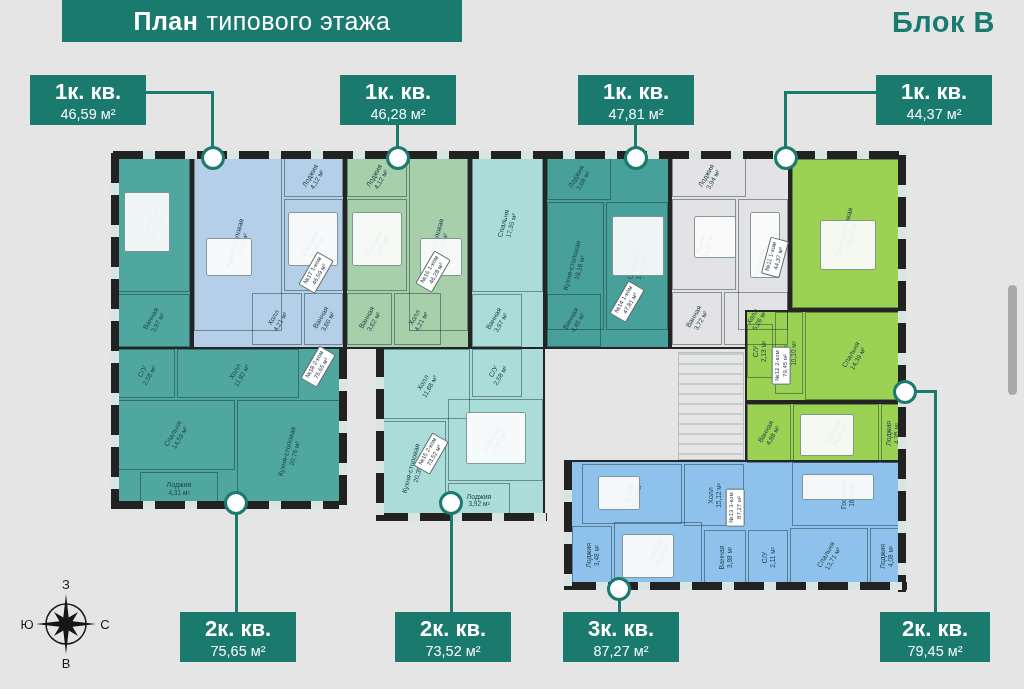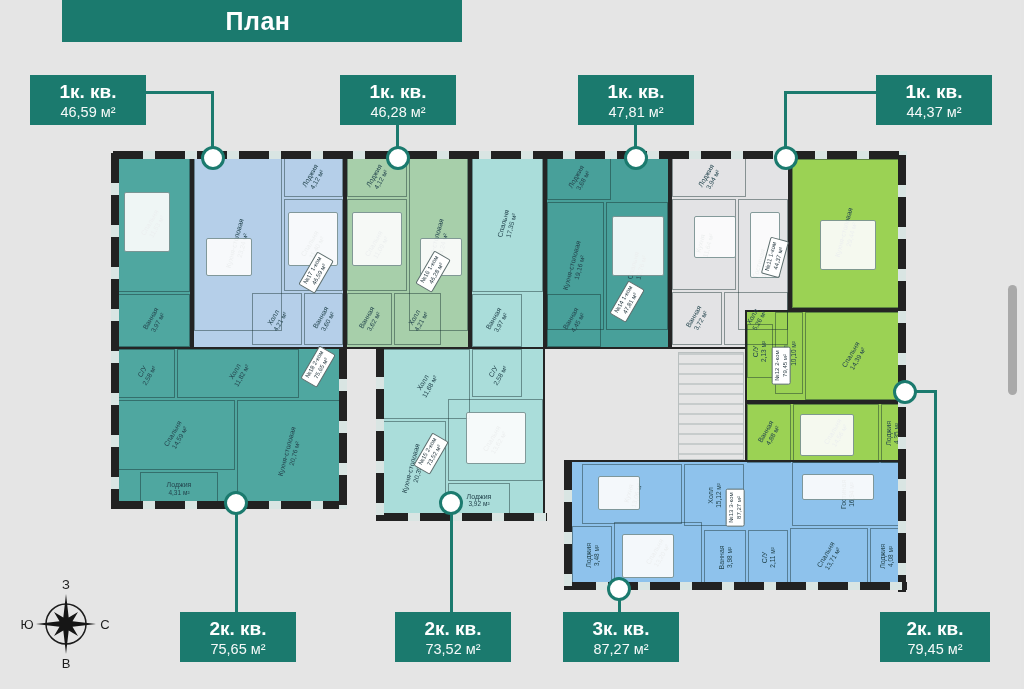--- a/index.html
+++ b/index.html
@@ -7,21 +7,21 @@
          font-family:Liberation Sans, sans-serif;}
   
   .banner{position:absolute;left:62px;top:0;width:400px;height:42px;background:#1b7a6e;
           color:#fff;display:flex;align-items:center;justify-content:center;font-size:25px;letter-spacing:.5px;}
   .banner b{margin-right:8px;font-weight:700;}
   .block-label{position:absolute;left:810px;top:6px;width:185px;text-align:right;
           color:#1b7a6e;font-size:29px;font-weight:700;letter-spacing:.5px;}
   
   .co{position:absolute;width:116px;height:50px;background:#1b7a6e;color:#fff;
       display:flex;flex-direction:column;align-items:center;justify-content:center;z-index:40;}
-  .co .t{font-weight:700;font-size:19px;}
+  .co .t{font-weight:700;font-size:22px;}
   .co .a{font-size:14.5px;margin-top:1px;opacity:.96;}
   .ld{position:absolute;background:#1b7a6e;z-index:30;}
   .anchor{position:absolute;width:24px;height:24px;box-sizing:border-box;border:3px solid #1b7a6e;
       background:#fff;border-radius:50%;z-index:35;}
   
   .apt{position:absolute;box-sizing:border-box;border:2px solid #242424;z-index:1;}
   .bg18,.bg18b{background:#4fa7a0;}
   .bg17{background:#b5cfe9;} .bg16{background:#a7cfaa;} .bg15{background:#aaddda;}
   .bg14{background:#48a09a;} .bg11{background:#e3e3e5;} .bg12{background:#9bd254;} .bg13{background:#8ec2ec;}
   .room{position:absolute;box-sizing:border-box;border:1px solid rgba(20,45,45,.45);
@@ -44,21 +44,23 @@
   .sb-thumb{position:absolute;left:1008px;top:285px;width:9px;height:110px;background:#a9a9a9;border-radius:5px;z-index:50;}
   .edge-r{position:absolute;left:1020px;top:0;width:1px;height:689px;background:#e6e6e6;}
 </style>
 </head>
 <body>
 
 <div class="stage">
 
   <div class="banner">
     <b>План</b>
+    <span>типового этажа</span>
   </div>
+  <div class="block-label">Блок В</div>
 
   <div class="apt bg18" style="left:115px;top:155px;width:77px;height:194px;"></div>
   <div class="apt bg18b" style="left:115px;top:347px;width:230px;height:160px;"></div>
   <div class="apt bg17" style="left:192px;top:155px;width:153px;height:194px;"></div>
   <div class="apt bg16" style="left:345px;top:155px;width:125px;height:194px;"></div>
   <div class="apt bg15" style="left:470px;top:155px;width:75px;height:194px;"></div>
   <div class="apt bg15" style="left:380px;top:347px;width:165px;height:172px;"></div>
   <div class="apt bg14" style="left:545px;top:155px;width:125px;height:194px;"></div>
   <div class="apt bg11" style="left:670px;top:155px;width:120px;height:194px;"></div>
   <div class="apt bg12" style="left:790px;top:157px;width:115px;height:153px;"></div>

